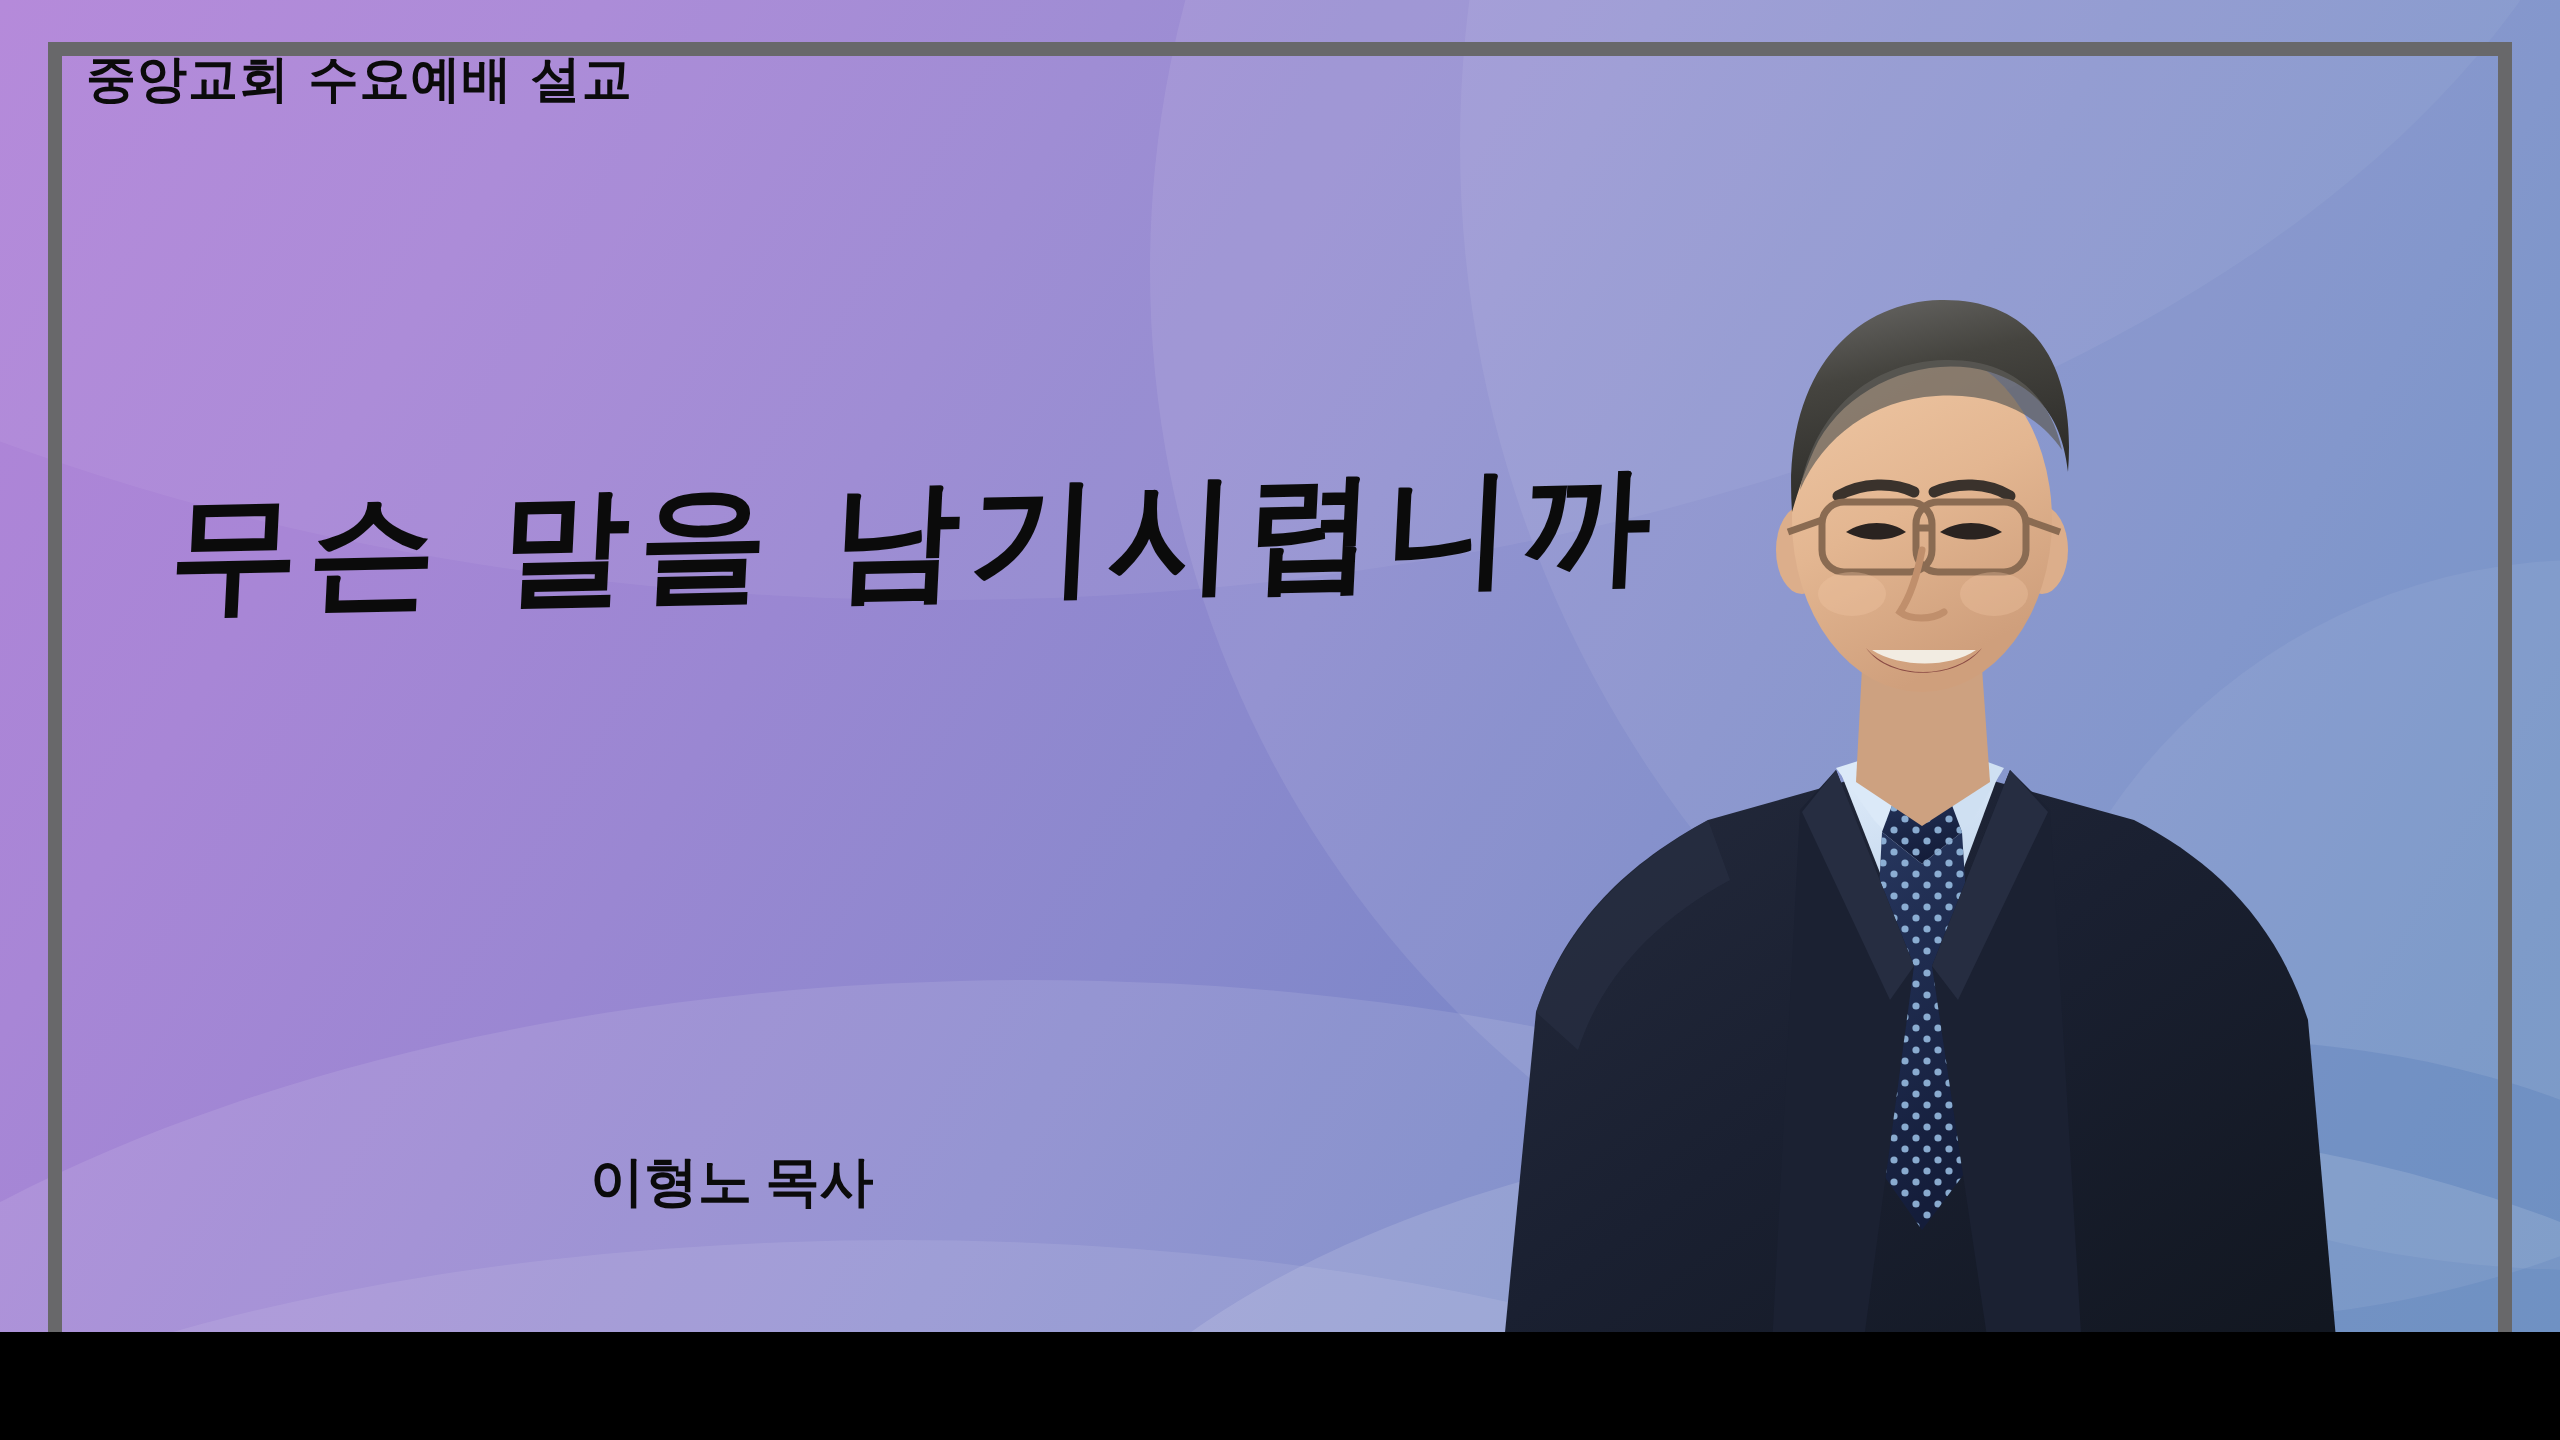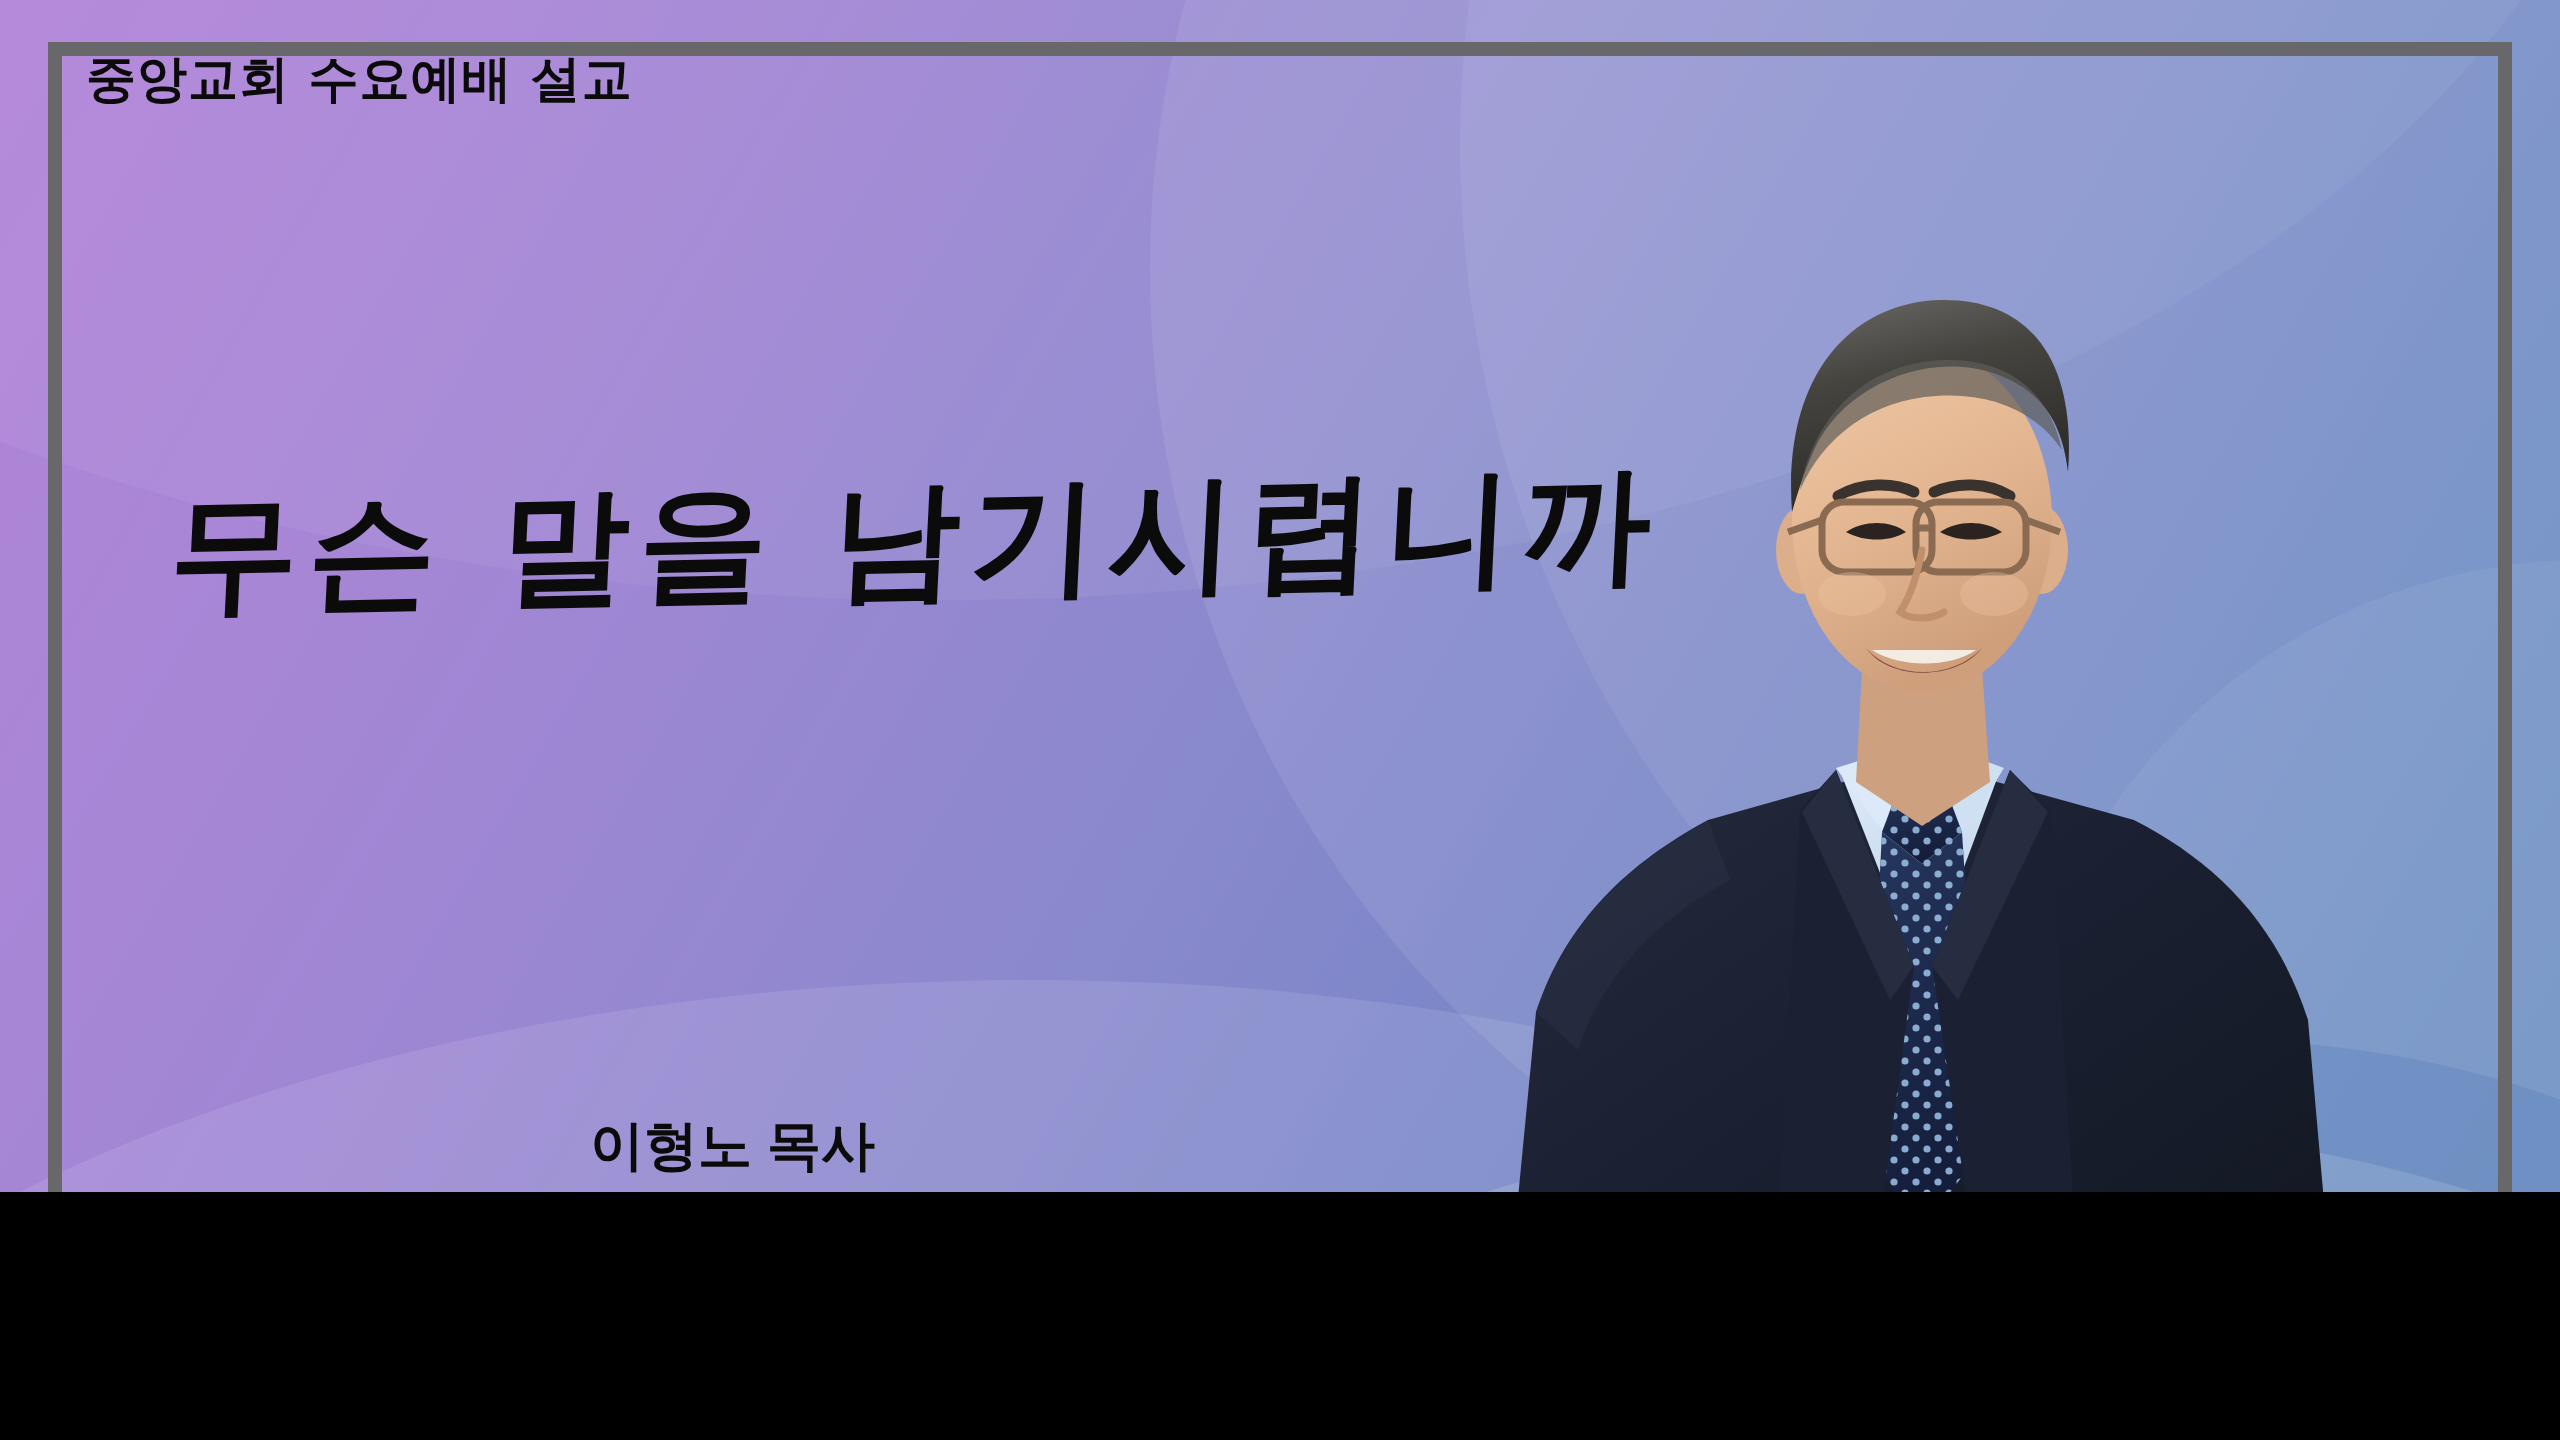--- a/index.html
+++ b/index.html
@@ -1,20 +1,20 @@
 <!DOCTYPE html>
 <html><head>
 <meta charset="utf-8">
 <style>
   html,body{margin:0;padding:0;background:#000;}
   *{box-sizing:border-box;}
 
   #slide{
     position:relative;
-    width:2560px;height:1192px;
+    width:2560px;height:1332px;
     overflow:hidden;
     font-family:"Liberation Sans","DejaVu Sans",sans-serif;
     background:linear-gradient(120deg,
         #b184d8 0%,
         #a886d6 18%,
         #9a87d2 34%,
         #8a89cd 50%,
         #7b87c8 64%,
         #6e86c4 78%,
         #5f83bd 92%,
@@ -96,24 +96,25 @@
   }
 
   #scripture{
     left:455px;top:975px;
     font-size:60px;
     font-weight:bold;
     letter-spacing:0px;
   }
 
   #preacher{
-    left:590px;top:1110px;
+    left:590px;top:1146px;
     font-size:54px;
     font-weight:bold;
     letter-spacing:0px;
+    font-family:Liberation Serif, serif;
   }
 
   
   #portrait{
     position:absolute;
     left:1470px;top:120px;
     width:900px;height:1264px;
     z-index:7;
   }
   #portrait svg{display:block;width:100%;height:100%;}

